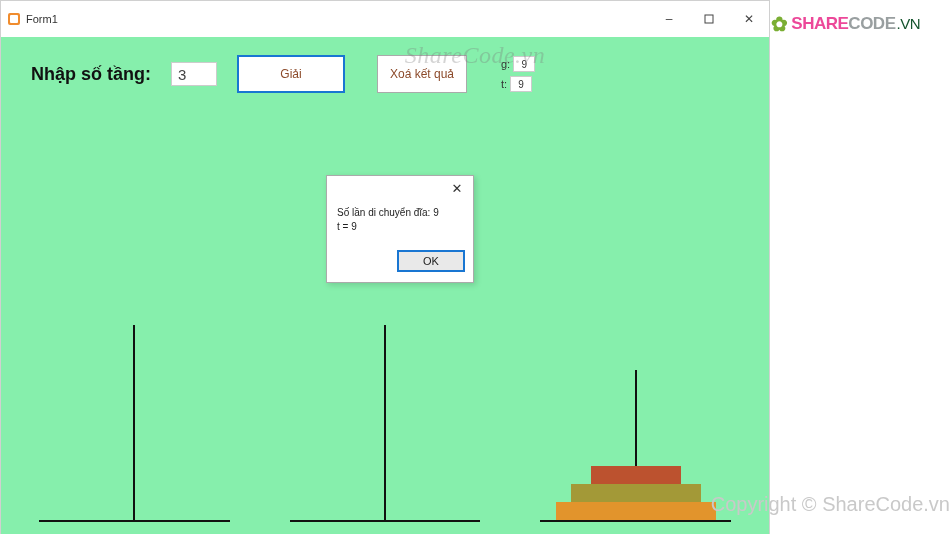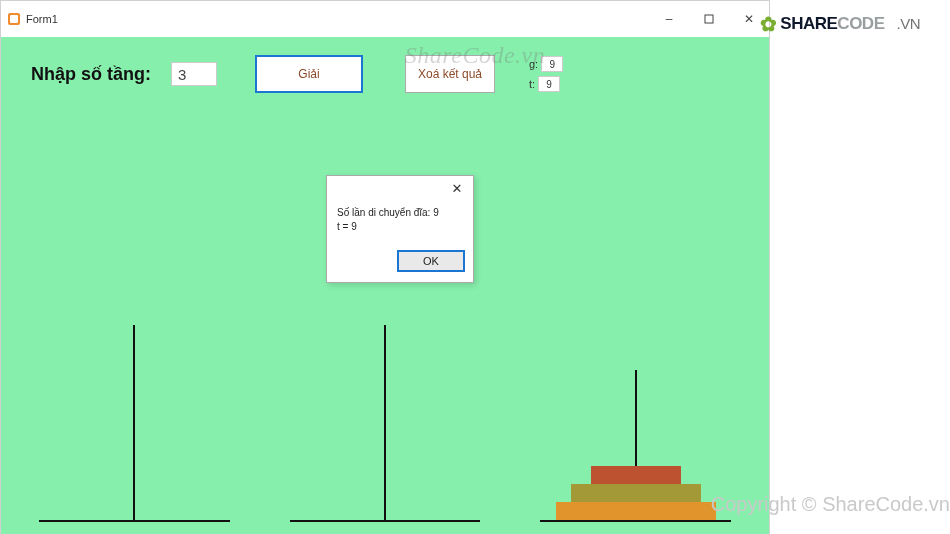--- a/index.html
+++ b/index.html
@@ -90,26 +90,25 @@
       color: #8C4A2A;
       cursor: pointer;
     }
     .btn-create {
       width: 108px;
       margin-left: 28px;
     }
     .btn-solve {
       width: 108px;
       border: 2px solid #1976d2;
-      margin-left: 18px;
       text-align: center;
     }
     .btn-clear {
       width: 90px;
-      margin-left: 22px;
+      margin-left: 12px;
     }
     .side-vals {
       display: flex;
       flex-direction: column;
       gap: 4px;
       margin-left: 14px;
       font-size: 11px;
       color: #333;
     }
     .side-vals > div {
@@ -232,22 +231,22 @@
       letter-spacing: -0.5px;
       color: #999fa0;
       display: flex;
       align-items: center;
       gap: 4px;
     }
     .watermark-logo .leaf {
       color: #7aae33;
       font-size: 20px;
     }
-    .watermark-logo .green { color: #0f172a; }
-    .watermark-logo .vn { color: #737373; font-weight: normal; font-size:15px; margin-left:12px; }
+    .watermark-logo .green { color: #ec4899; }
+    .watermark-logo .vn { color: #14532d; font-weight: normal; font-size:15px; margin-left:1px; }
 
     .watermark-center {
       position: absolute;
       left: 50%;
       top: 42px;
       transform: translateX(-50%);
       font-size: 24px;
       color: rgba(120,120,120,0.32);
       font-style: italic;
       font-family: Georgia, serif;

